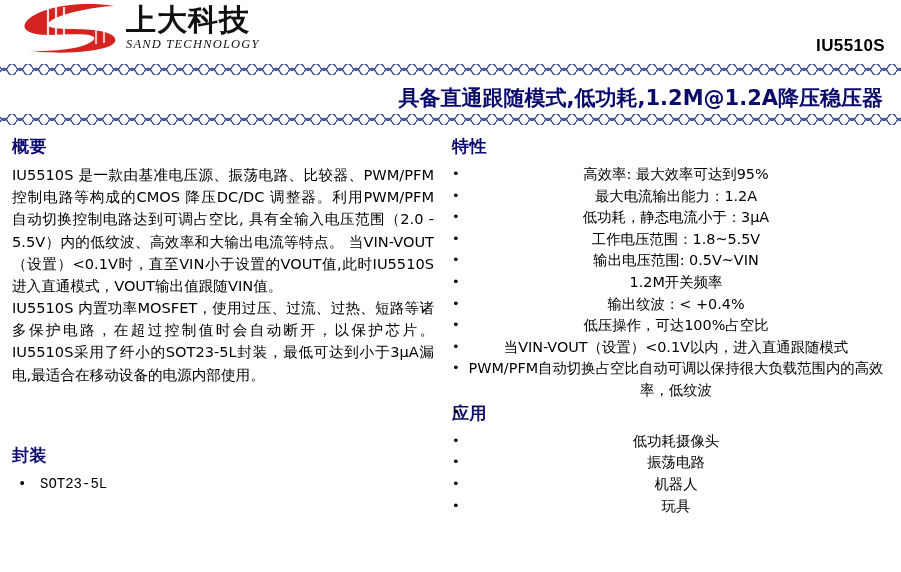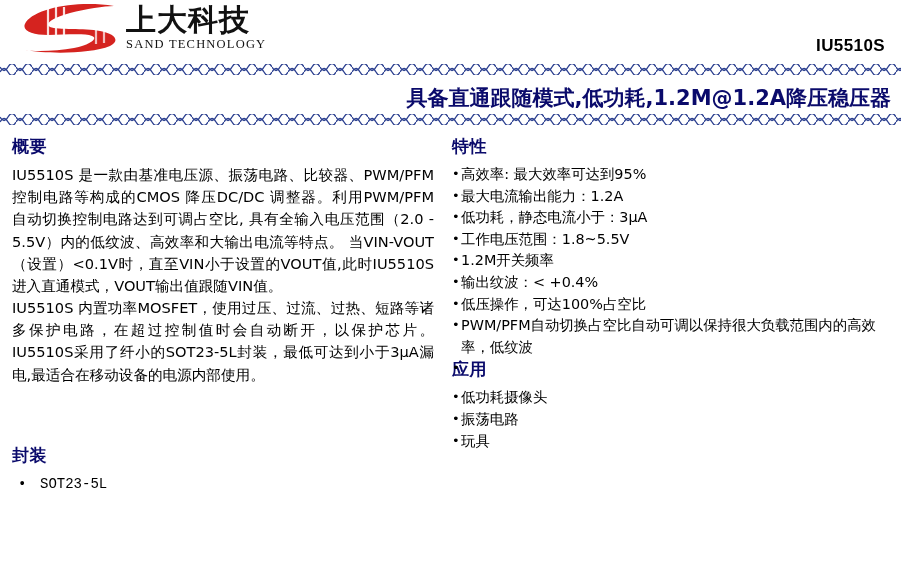--- a/index.html
+++ b/index.html
@@ -51,20 +51,21 @@
     font-family: "DejaVu Sans", sans-serif;
     font-size: 30px;
     font-weight: bold;
     letter-spacing: 1px;
     line-height: 1.05;
     color: #111;
   }
   .logo-en {
     font-family: "Liberation Serif", serif;
     font-size: 12.5px;
+    font-style: italic;
     letter-spacing: 1.2px;
     color: #111;
     margin-top: 1px;
     text-align: center;
   }
   .part-number {
     position: absolute;
     right: 16px;
     top: 36px;
     font-size: 17px;
@@ -82,21 +83,21 @@
   .wave-rule.top { margin-top: 2px; }
   .wave-rule.bottom { margin-top: 2px; }
 
   
   .doc-title {
     text-align: right;
     font-family: "DejaVu Sans", sans-serif;
     font-size: 21px;
     font-weight: bold;
     color: #0a0a6b;
-    padding: 9px 10px 0 0;
+    padding: 9px 18px 0 0;
     letter-spacing: 0px;
   }
 
   
   .columns {
     display: flex;
     padding: 10px 10px 0 12px;
     box-sizing: border-box;
   }
   .col-left {
@@ -123,20 +124,21 @@
     font-size: 14.6px;
     line-height: 1.52;
     color: #000;
     text-align: justify;
     margin: 0;
   }
   .feature-list {
     list-style: none;
     margin: 0;
     padding: 0;
+    text-align: center;
   }
   .feature-list li {
     font-family: "DejaVu Sans", sans-serif;
     font-size: 14.4px;
     line-height: 1.5;
     color: #000;
     position: relative;
     padding-left: 9px;
   }
   .feature-list li::before {
@@ -226,29 +228,32 @@
       </div>
     </div>
 
     <div class="col-right">
       <h2 class="section">特性</h2>
       <ul class="feature-list">
         <li>高效率: 最大效率可达到95%</li>
         <li>最大电流输出能力：1.2A</li>
         <li>低功耗，静态电流小于：3μA</li>
         <li>工作电压范围：1.8~5.5V</li>
+        <li>输出电压范围: 0.5V~VIN</li>
         <li>1.2M开关频率</li>
         <li>输出纹波：&lt; +0.4%</li>
         <li>低压操作，可达100%占空比</li>
+        <li>当VIN-VOUT（设置）&lt;0.1V以内，进入直通跟随模式</li>
         <li>PWM/PFM自动切换占空比自动可调以保持很大负载范围内的高效率，低纹波</li>
         <li></li>
       </ul>
 
       <h2 class="section app-head">应用</h2>
       <ul class="feature-list">
         <li>低功耗摄像头</li>
         <li>振荡电路</li>
+        <li>机器人</li>
         <li>玩具</li>
       </ul>
     </div>
 
   </div>
 </div>
 
 </body></html>

